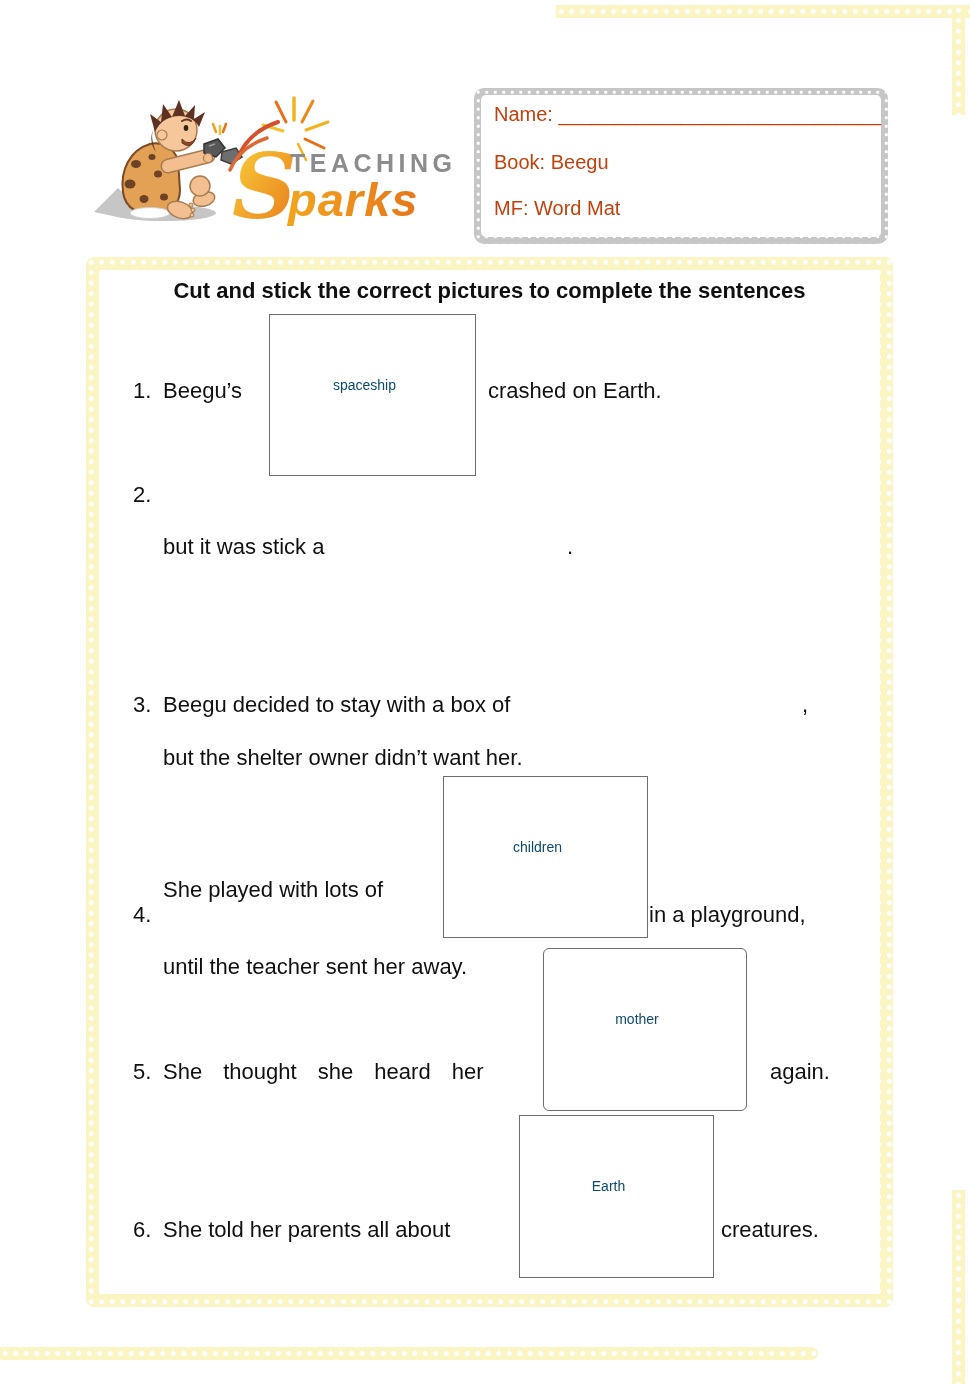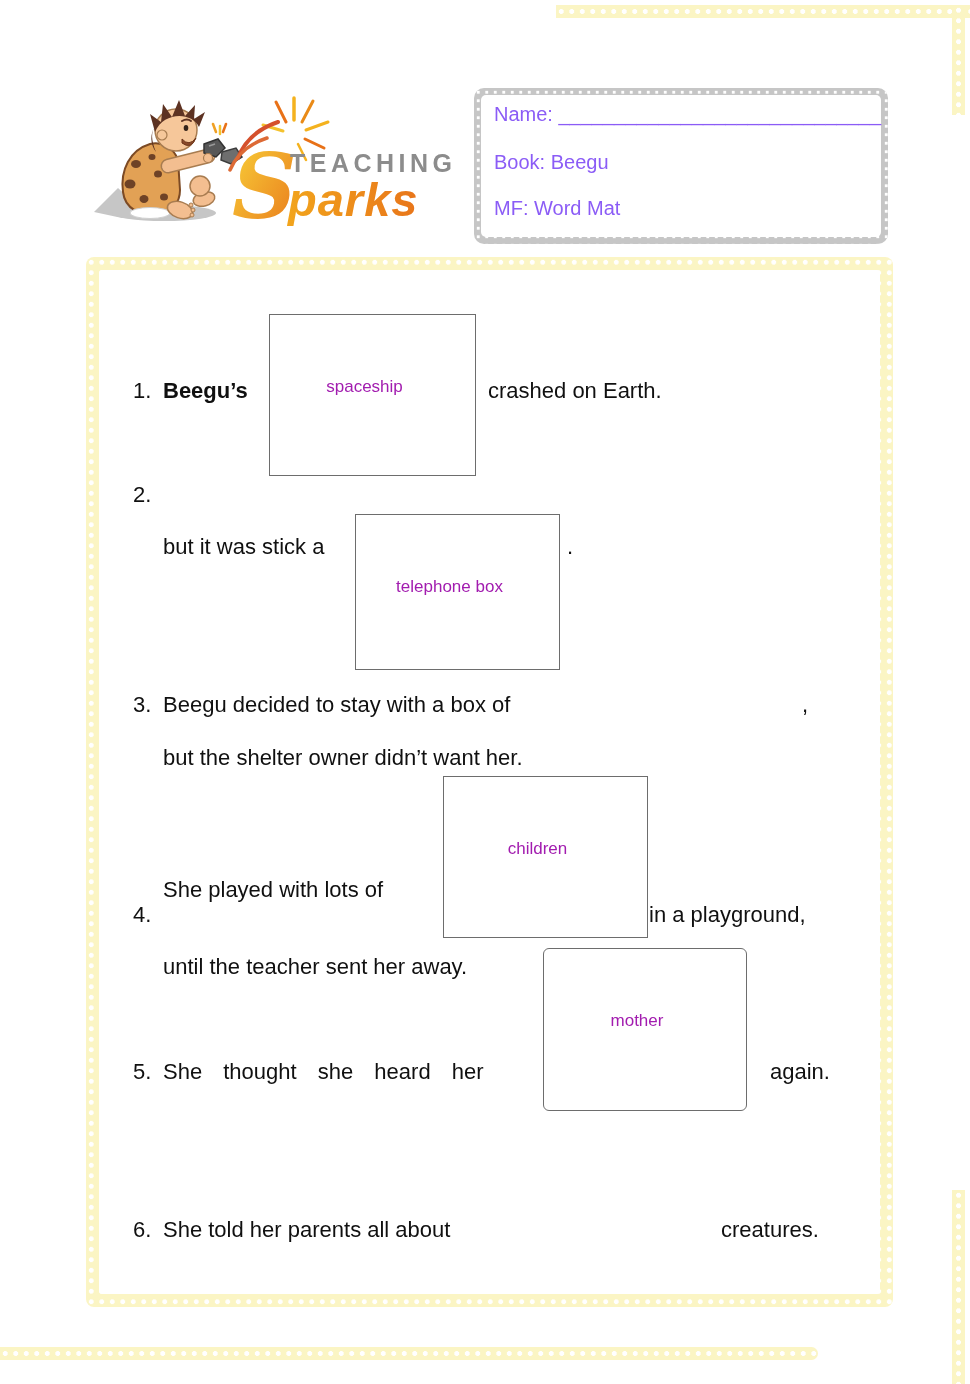--- a/index.html
+++ b/index.html
@@ -19,31 +19,31 @@
         background-image:radial-gradient(circle,#ffffff 2.2px,rgba(255,255,255,0) 2.6px);
         background-size:10.5px 10.5px;}
   .frame.gray{background:#c6c6c6;border-radius:10px;}
   .frame.gray::before{background-image:radial-gradient(circle,#ffffff 1.5px,rgba(255,255,255,0) 1.9px);
         background-size:8.5px 8.5px;}
   .frame .inner{position:absolute;background:#ffffff;}
   .frame.yellow{background:#FBF5C4;border-radius:8px;}
   .frame.yellow .inner{inset:13px;border-radius:3px;}
   .frame.gray .inner{inset:7px;border-radius:5px;}
 
-  .info-line{position:absolute;font-size:20px;line-height:1.2;color:#8b5cf6;white-space:nowrap;}
+  .info-line{position:absolute;font-size:20px;line-height:1.2;color:#c2410c;white-space:nowrap;}
 
   .ws-title{position:absolute;left:86px;top:278px;width:807px;text-align:center;
         font-size:22px;font-weight:bold;color:#101010;}
 
   .sent{position:absolute;font-size:22px;line-height:1.25;color:#101010;white-space:nowrap;}
   .wide{word-spacing:15px;}
 
   .drop-box{position:absolute;background:#ffffff;border:1px solid #6d6d6d;}
   .drop-box .lbl{position:absolute;left:0;right:16px;top:62px;text-align:center;
-        font-size:17px;color:#a21caf;}
+        font-size:14px;color:#0c4a6e;}
 </style>
 </head>
 <body>
 
 <div class="page">
 
   <svg class="abs" style="left:86px;top:92px;" width="380" height="146" viewBox="0 0 380 146">
     <defs>
       <linearGradient id="gradS" x1="0" y1="0" x2="1" y2="1">
         <stop offset="0" stop-color="#F9D43A"></stop>
@@ -119,36 +119,37 @@
 
   <div class="frame yellow" style="left:86px;top:257px;width:807px;height:1050px;">
     <div class="inner"></div>
   </div>
 
   <div class="abs band-yellow dots-h" style="left:556px;top:5px;width:414px;height:13px;"></div>
   <div class="abs band-yellow dots-v" style="left:952px;top:5px;width:13px;height:110px;"></div>
   <div class="abs band-yellow dots-h" style="left:0px;top:1347px;width:818px;height:13px;border-radius:0 7px 7px 0;"></div>
   <div class="abs band-yellow dots-v" style="left:952px;top:1190px;width:13px;height:194px;"></div>
 
+  <div class="ws-title">Cut and stick the correct pictures to complete the sentences</div>
 
   <div class="drop-box" style="left:269px;top:314px;width:205px;height:160px;">
     <div class="lbl">spaceship</div>
-  </div>
-  <div class="drop-box" style="left:355px;top:514px;width:203px;height:154px;">
-    <div class="lbl">telephone box</div>
   </div>
   <div class="drop-box" style="left:443px;top:776px;width:203px;height:160px;">
     <div class="lbl">children</div>
   </div>
   <div class="drop-box" style="left:543px;top:948px;width:202px;height:161px;border-radius:6px;">
     <div class="lbl">mother</div>
   </div>
+  <div class="drop-box" style="left:519px;top:1115px;width:193px;height:161px;">
+    <div class="lbl">Earth</div>
+  </div>
 
   <div class="sent" style="left:133px;top:377px;">1.</div>
-  <div class="sent" style="left:163px;top:377px;font-weight:bold;">Beegu’s</div>
+  <div class="sent" style="left:163px;top:377px;">Beegu’s</div>
   <div class="sent" style="left:488px;top:377px;">crashed on Earth.</div>
 
   <div class="sent" style="left:133px;top:481px;">2.</div>
   <div class="sent" style="left:163px;top:533px;">but it was stick a</div>
   <div class="sent" style="left:567px;top:533px;">.</div>
 
   <div class="sent" style="left:133px;top:691px;">3.</div>
   <div class="sent" style="left:163px;top:691px;">Beegu decided to stay with a box of</div>
   <div class="sent" style="left:802px;top:691px;">,</div>
   <div class="sent" style="left:163px;top:744px;">but the shelter owner didn’t want her.</div>

